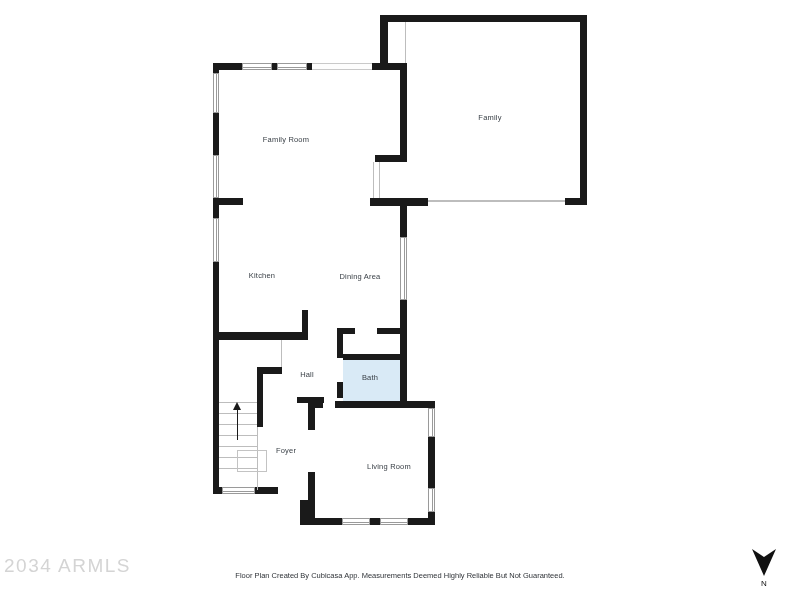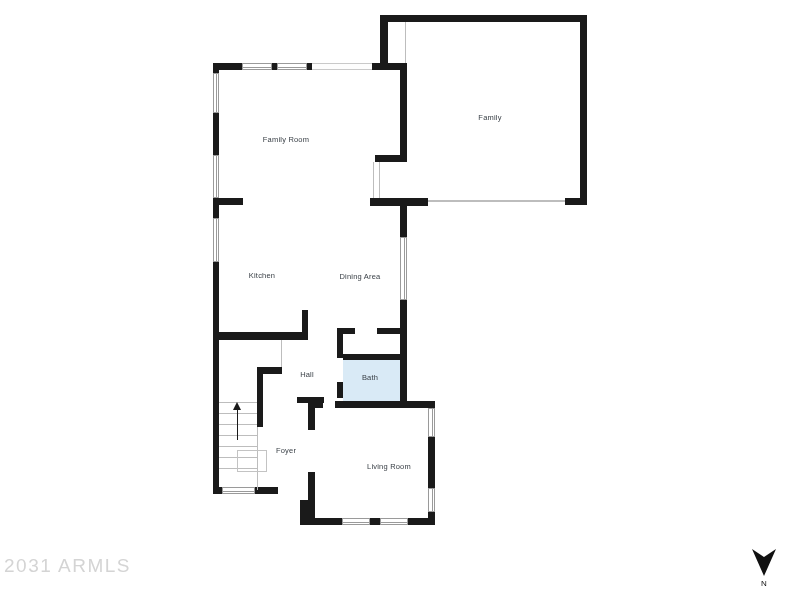--- a/index.html
+++ b/index.html
@@ -107,21 +107,22 @@
 
   <div class="room-label" style="left:286px;top:139px;">Family Room</div>
   <div class="room-label" style="left:490px;top:117px;">Family</div>
   <div class="room-label" style="left:262px;top:275px;text-align:center;">Kitchen</div>
   <div class="room-label" style="left:360px;top:276px;">Dining Area</div>
   <div class="room-label" style="left:307px;top:374px;">Hall</div>
   <div class="room-label" style="left:370px;top:377px;">Bath</div>
   <div class="room-label" style="left:286px;top:450px;">Foyer</div>
   <div class="room-label" style="left:373px;top:466px;margin-left:16px;">Living Room</div>
 
-  <div id="watermark">2031 ARMLS</div>
+  <div id="watermark">2034 ARMLS</div>
+  <div id="disclaimer">Floor Plan Created By Cubicasa App. Measurements Deemed Highly Reliable But Not Guaranteed.</div>
 
   <div id="compass">
     <svg width="32" height="32" viewBox="0 0 32 32">
       <polygon points="4,3 16,11 28,3 16,30" fill="#111"></polygon>
     </svg>
     <span class="n-label">N</span>
   </div>
 
 </div>
 

